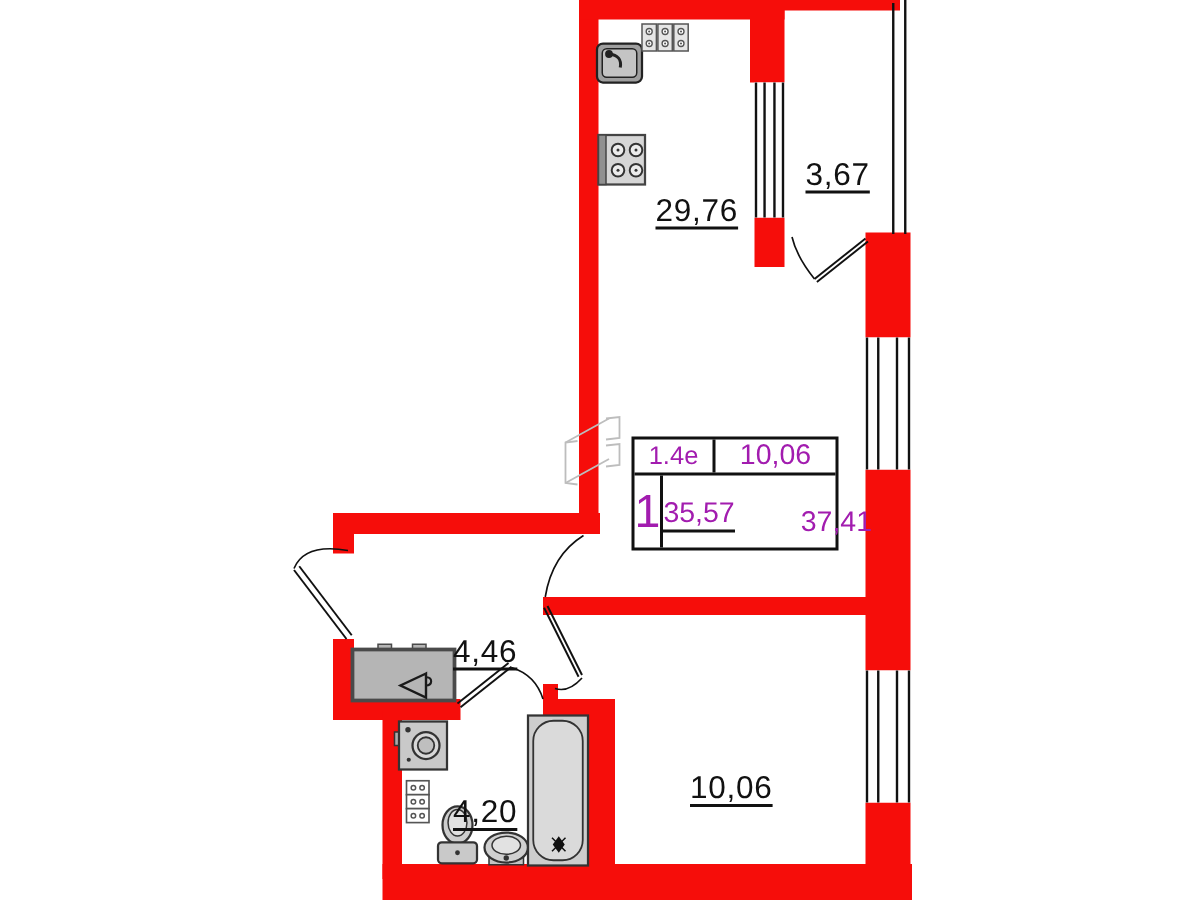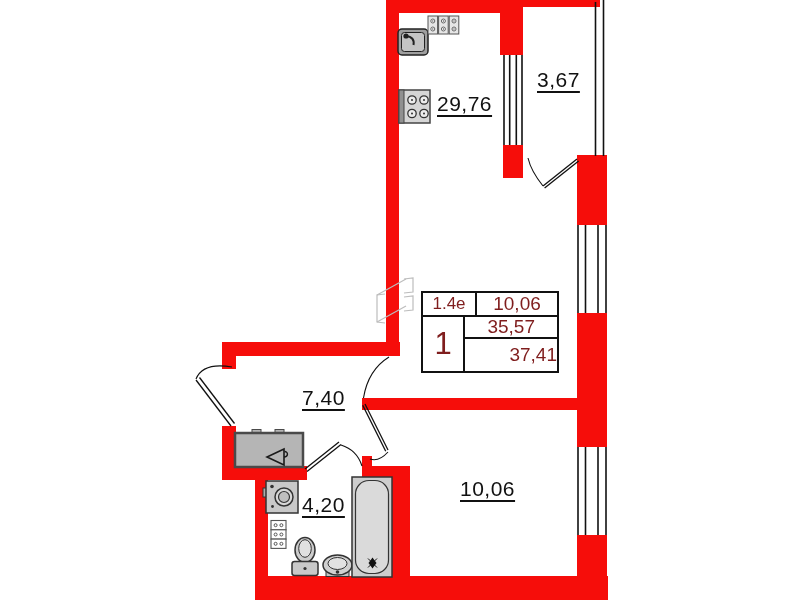--- a/index.html
+++ b/index.html
@@ -7,30 +7,30 @@
          font-family:"Liberation Sans",sans-serif;}
   .stage svg{position:absolute;left:0;top:0;}
   .wall{fill:var(--wall,#f60d0a);}
   .winbg{fill:#ffffff;}
   .wline{stroke:var(--line,#111);stroke-width:1.6;fill:none;}
   .door{stroke:var(--line,#111);stroke-width:1.3;fill:none;}
   .arc{stroke:var(--line,#111);stroke-width:1.1;fill:none;}
   .ghost{stroke:var(--ghost,#bdbdbd);stroke-width:1.2;fill:none;}
   .room-label{position:absolute;font-size:21px;color:var(--text,#111);
       text-decoration:underline;text-underline-offset:4px;text-decoration-thickness:1.5px;
-      letter-spacing:0.5px;white-space:nowrap;}
+      letter-spacing:0.5px;white-space:nowrap;margin-top:37px;}
   .info-table{position:absolute;left:421px;top:291px;width:134px;background:#fff;
-      border:2px solid #111;color:#7f1d1d;}
+      border:2px solid #111;color:#a21caf;}
   .it-row1{display:flex;height:22px;border-bottom:2px solid #111;}
   .it-row2{display:flex;}
   .it-cell{display:flex;align-items:center;justify-content:center;}
   .it-type{width:52px;border-right:2px solid #111;font-size:17px;}
   .it-liv{flex:1;font-size:19px;}
   .it-rooms{width:52px;border-right:2px solid #111;font-size:31px;}
-  .it-col{flex:1;display:flex;flex-direction:column;}
+  .it-col{flex:1;display:flex;margin-top:16px;}
   .it-a1{height:20px;border-bottom:2px solid #111;font-size:19px;}
   .it-a2{height:32px;font-size:19px;padding-left:44px;}
 </style>
 </head>
 <body>
 
 <div class="stage">
 
 <svg width="800" height="600" viewBox="0 0 800 600">
 
@@ -193,21 +193,21 @@
     <path class="ghost" d="M385,294 L377,295 L377,322 L385,323"></path>
     <path class="ghost" d="M377,295 L406,279"></path>
     <path class="ghost" d="M377,322 L406,306"></path>
     <path class="ghost" d="M404,279 L413,278 L413,292 L404,293"></path>
     <path class="ghost" d="M404,297 L413,296 L413,310 L404,311"></path>
   </g>
 </svg>
 
   <div class="room-label" style="left:437px;top:92px">29,76</div>
   <div class="room-label" style="left:537px;top:68px">3,67</div>
-  <div class="room-label" style="left:302px;top:386px">7,40</div>
+  <div class="room-label" style="left:302px;top:386px">4,46</div>
   <div class="room-label" style="left:302px;top:493px">4,20</div>
   <div class="room-label" style="left:460px;top:477px">10,06</div>
 
   <div class="info-table">
     <div class="it-row1">
       <div class="it-cell it-type">1.4е</div>
       <div class="it-cell it-liv">10,06</div>
     </div>
     <div class="it-row2">
       <div class="it-cell it-rooms">1</div>

